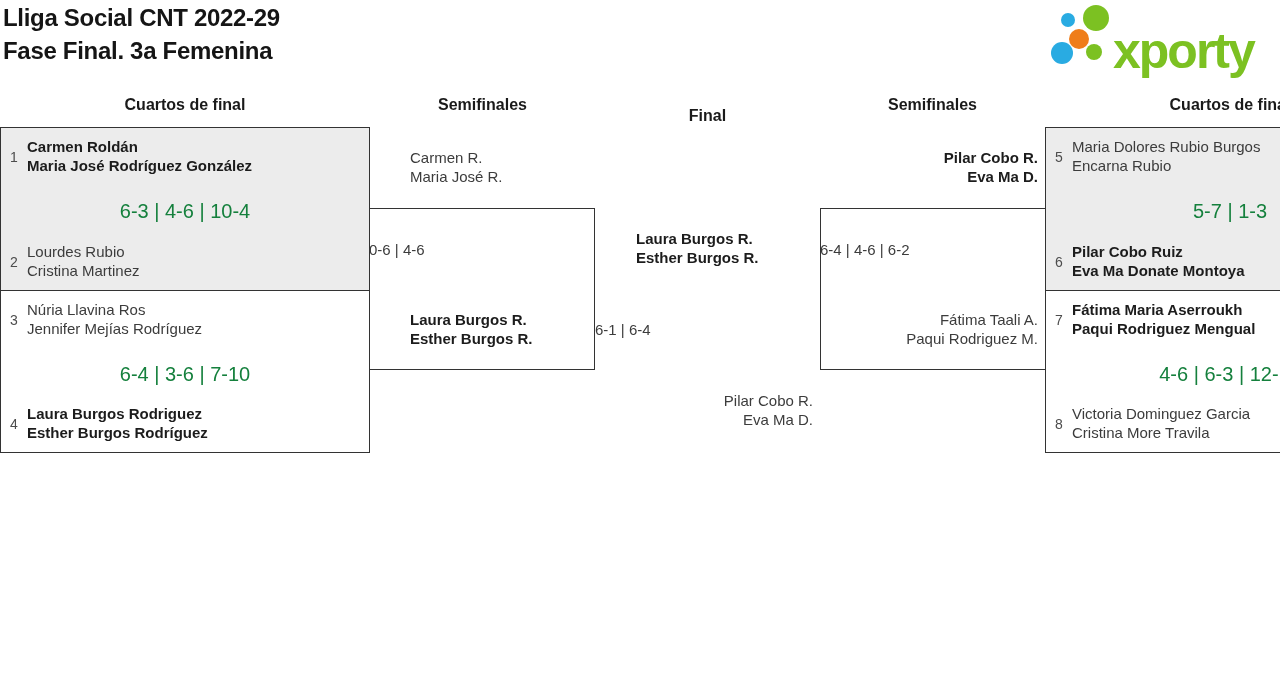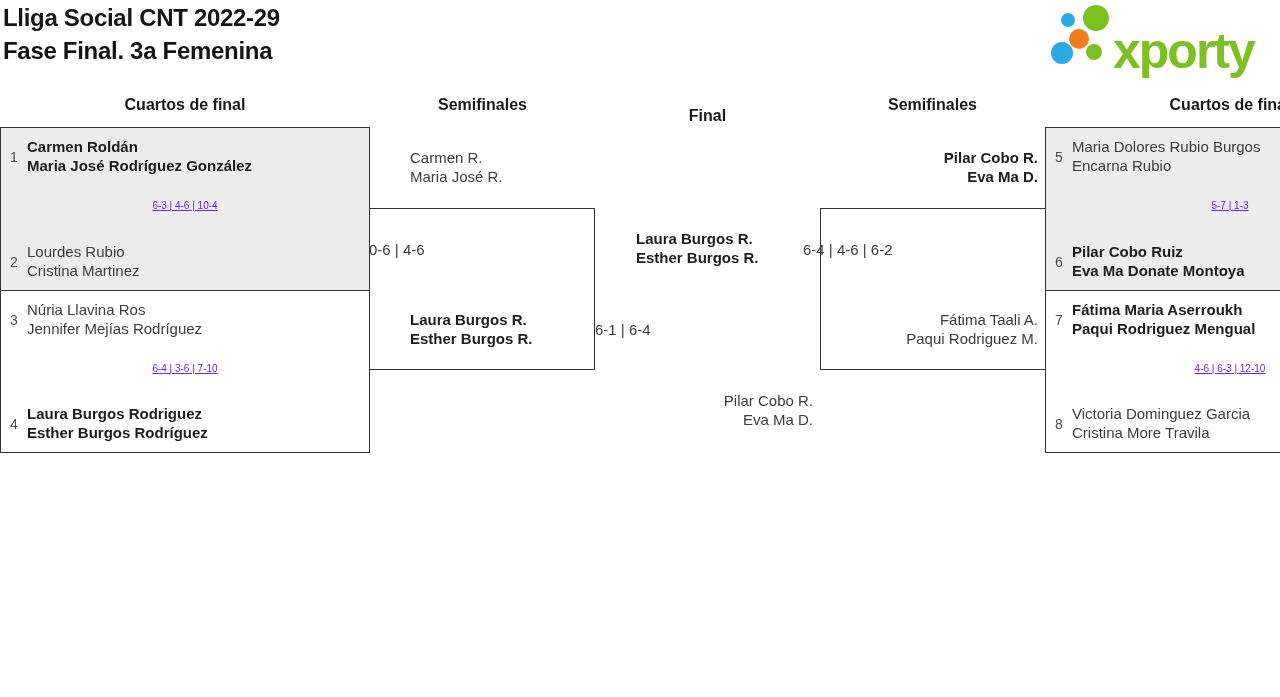--- a/index.html
+++ b/index.html
@@ -44,21 +44,21 @@
 
   .team { position:absolute; left:9px; right:9px; display:flex; }
   .team .seed { width:17px; flex:none; font-size:14px; color:#4c4c4c;
                 align-self:center; padding-top:1px; }
   .names { font-size:15px; line-height:19px; color:#3c3c3c; }
   .names span { display:block; white-space:nowrap; }
   .names.winner { color:#1c1c1c; font-weight:700; }
   .team-top { top:9px; }
   .team-bottom { bottom:10px; }
   .score { position:absolute; left:0; right:0; top:72px; text-align:center;
-           font-size:10px; color:#6d28d9; white-space:nowrap;text-decoration:underline; }
+           font-size:20px; color:#15803d; white-space:nowrap; }
 
   
   .sfbox { position:absolute; top:208px; width:226px; height:162px;
            border:1px solid #333; background:transparent; }
   .sf-left-box  { left:369px; }
   .sf-right-box { left:820px; }
 
   .slot { position:absolute; font-size:15px; line-height:19px; color:#3c3c3c; }
   .slot span { display:block; white-space:nowrap;margin-left:33px; }
   .slot.winner { color:#1c1c1c; font-weight:700; }
@@ -67,21 +67,21 @@
   .sl-top    { left:377px; top:148px; }
   .sl-bottom { left:377px; top:310px; }
   .sr-top    { left:822px; width:216px; top:148px; }
   .sr-bottom { left:822px; width:216px; top:310px; }
   .fin-top   { left:603px; top:229px; }
   .fin-bottom{ left:595px; width:218px; top:391px; }
 
   .linescore { position:absolute; text-align:left; font-size:15px;
                color:#3c3c3c; white-space:nowrap; }
   .ls-sf-l  { left:369px; width:226px; top:241px; }
-  .ls-sf-r  { left:803px; width:226px; top:241px; }
+  .ls-sf-r  { left:820px; width:226px; top:241px; }
   .ls-final { left:595px; width:225px; top:321px; }
 </style>
 </head>
 <body>
 
 <div class="page">
 
   <div class="title">
     <div>Lliga Social CNT 2022-29</div>
     <div>Fase Final. 3a Femenina</div>

